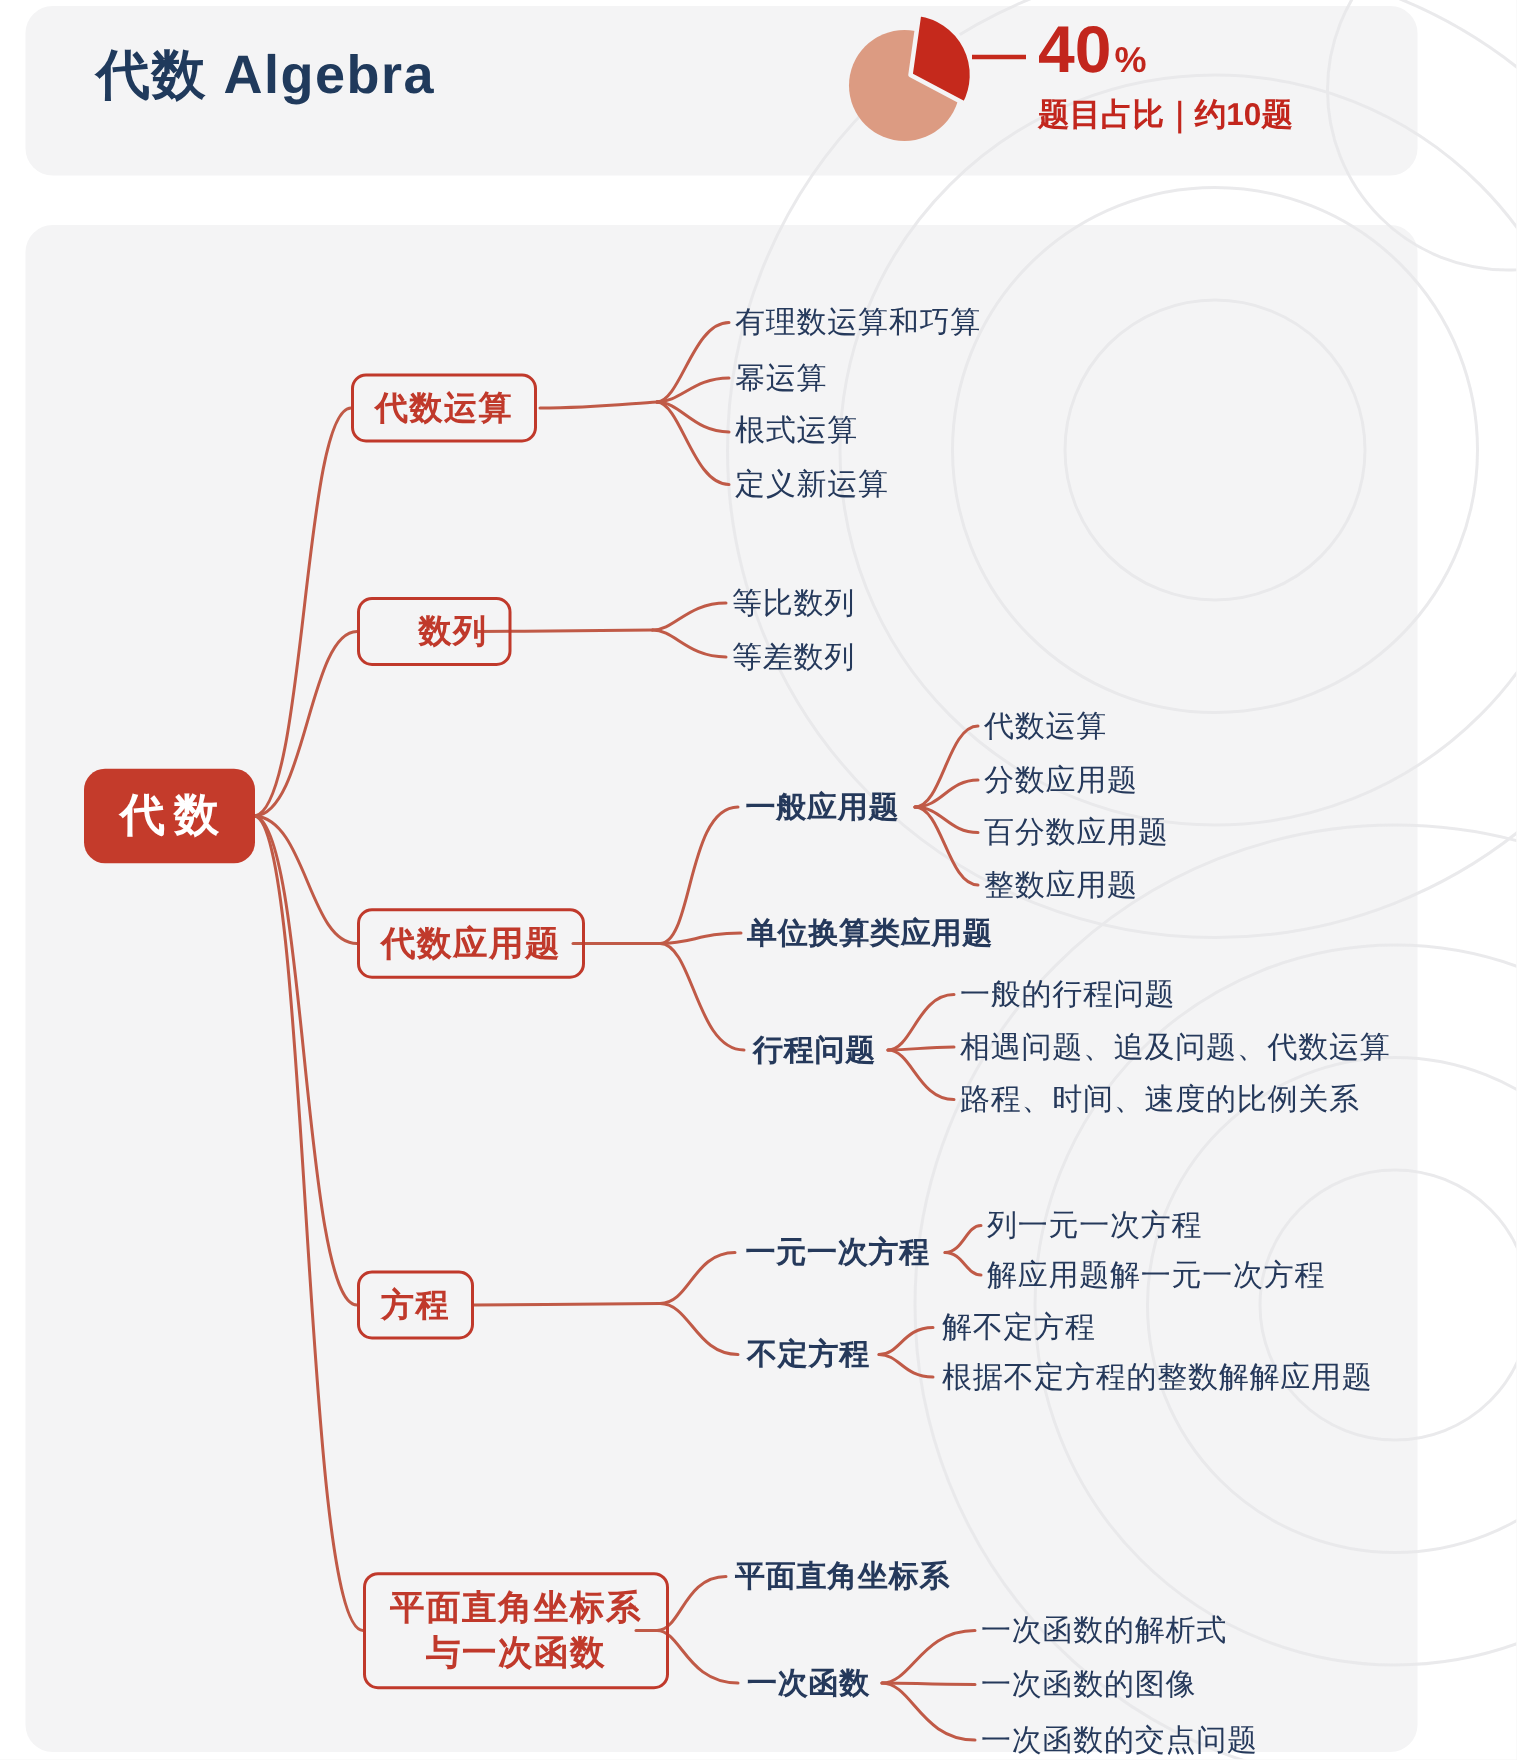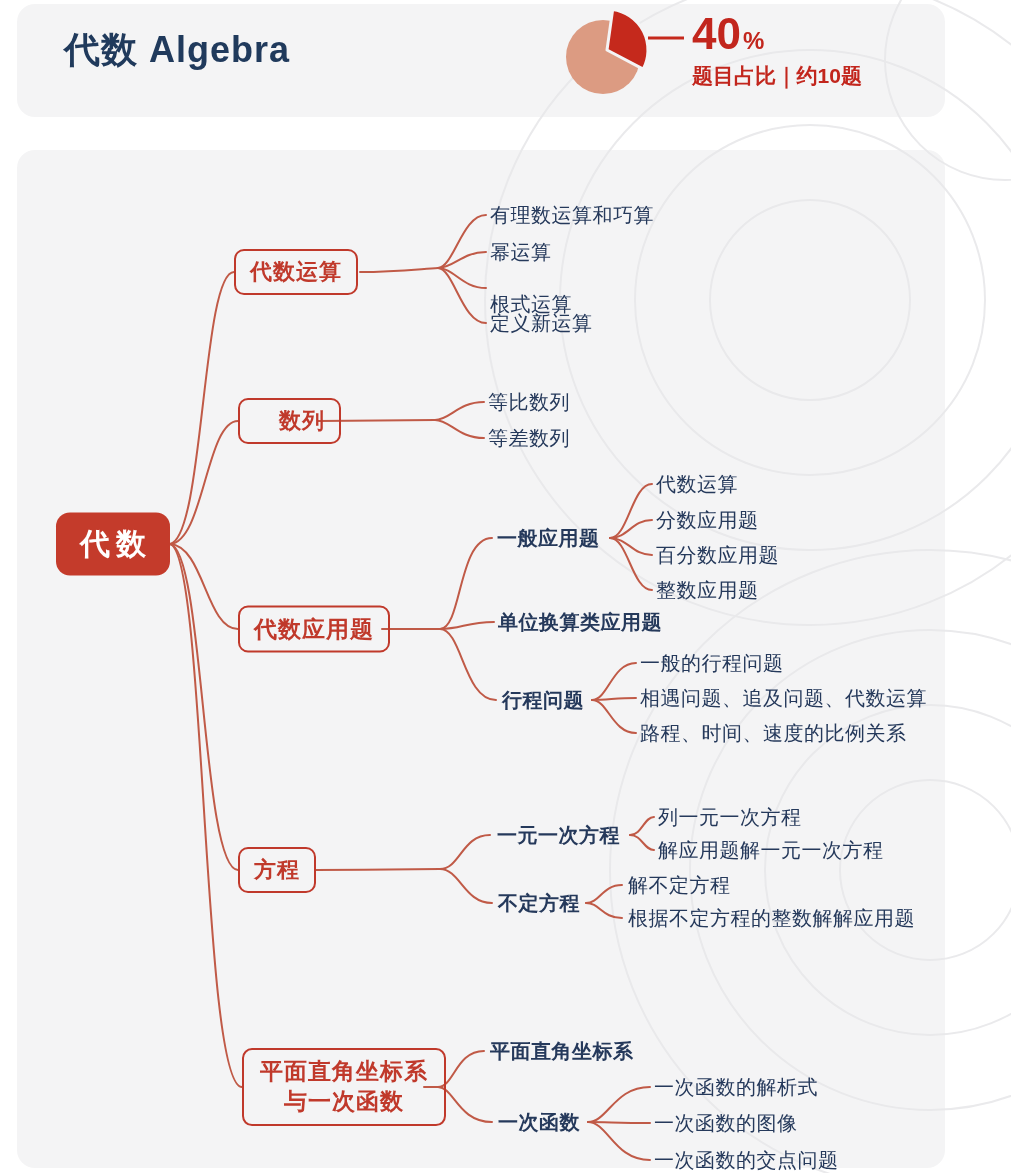--- a/index.html
+++ b/index.html
@@ -139,21 +139,21 @@
 <div class="node-l1" style="left:238px;top:421px;padding-left:39px;">数列</div>
 <div class="node-l1" style="left:238px;top:629px;font-size:23px;">代数应用题</div>
 <div class="node-l1" style="left:238px;top:870px;">方程</div>
 <div class="node-l1 two-line" style="left:242px;top:1087px;">
   <span>平面直角坐标系</span><br>
   <span>与一次函数</span>
 </div>
 
 <div class="lbl" style="left:490px;top:215px;">有理数运算和巧算</div>
 <div class="lbl" style="left:490px;top:252px;">幂运算</div>
-<div class="lbl" style="left:490px;top:304px;">根式运算</div>
+<div class="lbl" style="left:490px;top:287px;">根式运算</div>
 <div class="lbl" style="left:490px;top:323px;">定义新运算</div>
 
 <div class="lbl" style="left:488px;top:402px;">等比数列</div>
 <div class="lbl" style="left:488px;top:438px;">等差数列</div>
 
 <div class="lbl b" style="left:497px;top:538px;">一般应用题</div>
 <div class="lbl b" style="left:498px;top:622px;">单位换算类应用题</div>
 <div class="lbl b" style="left:502px;top:700px;">行程问题</div>
 
 <div class="lbl" style="left:656px;top:484px;">代数运算</div>

